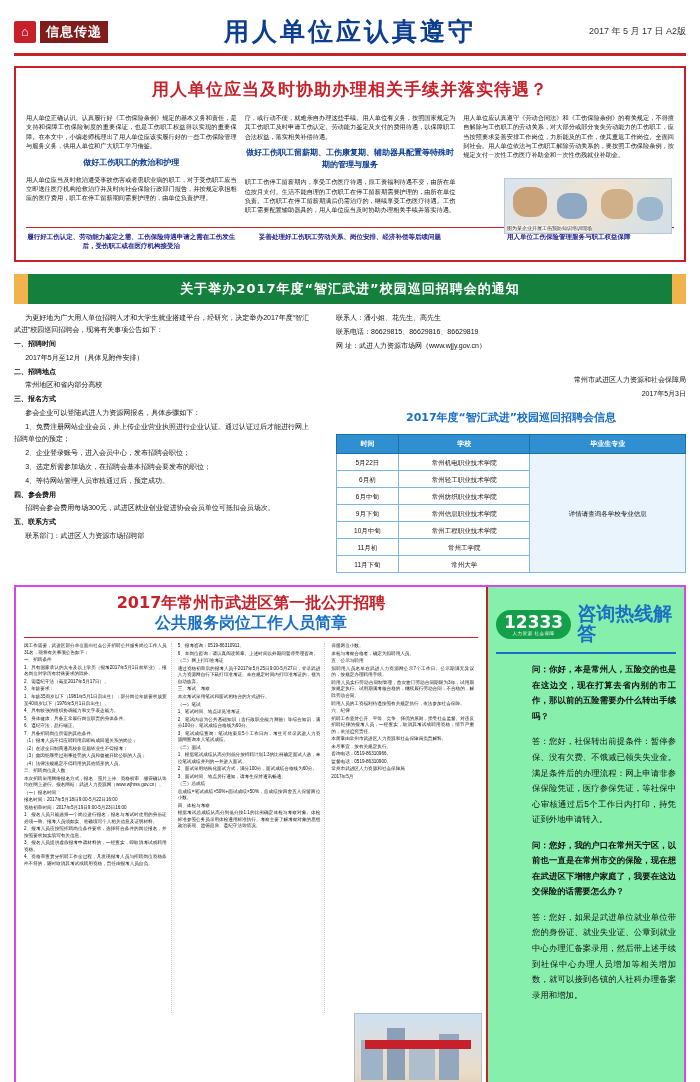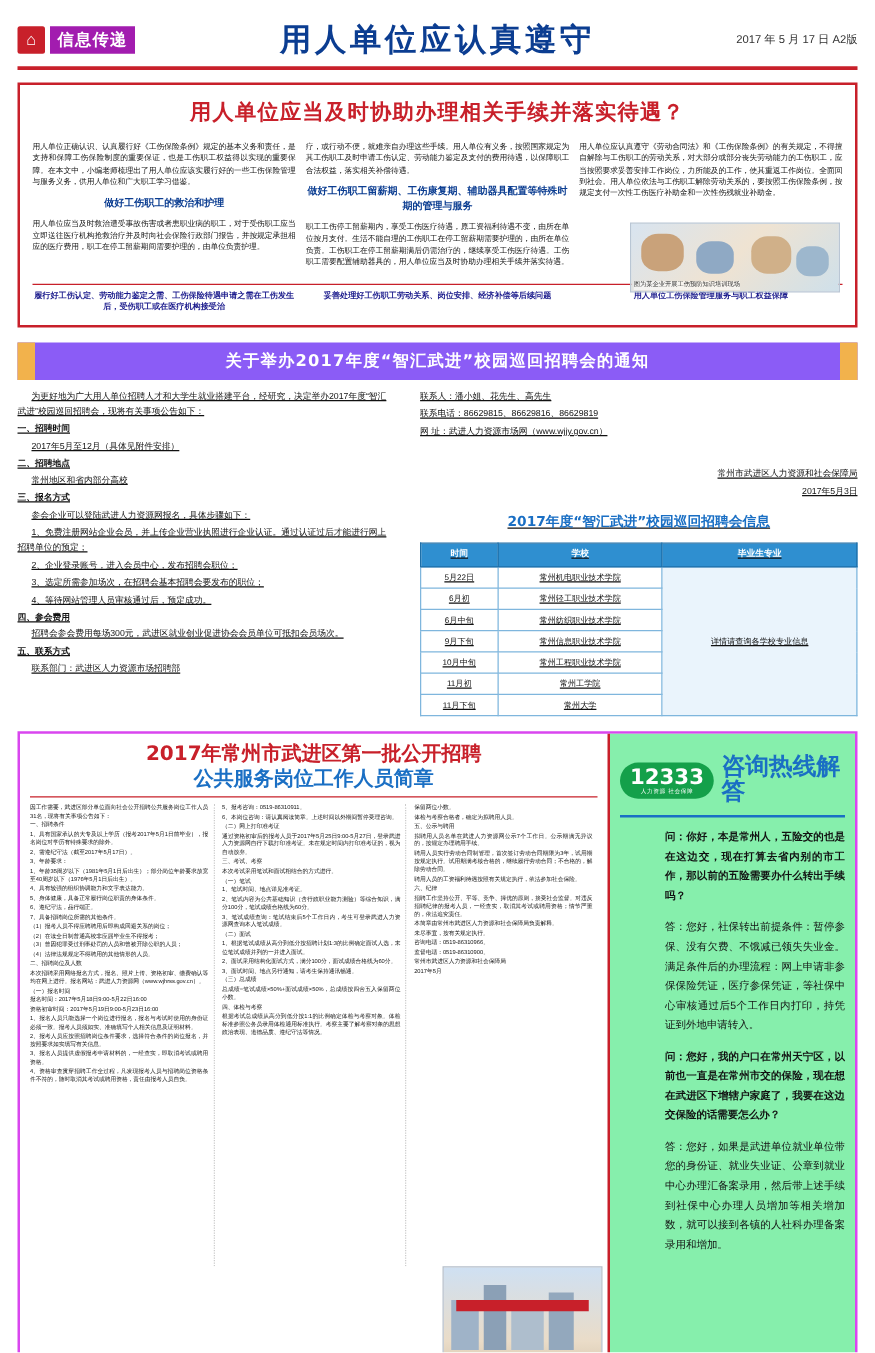--- a/index.html
+++ b/index.html
@@ -30,21 +30,21 @@
   }
   .logo-mark {
     width: 22px; height: 22px;
     background: #c8202a;
     color: #fff;
     font-size: 13px;
     display: flex; align-items: center; justify-content: center;
     border-radius: 2px;
   }
   .logo-text {
-    background: #a21caf;
+    background: #7f1d1d;
     color: #fff;
     font-size: 13px;
     font-weight: bold;
     padding: 2px 6px;
     letter-spacing: 1px;
     font-family: "DejaVu Sans", sans-serif;
   }
   .masthead-title {
     position: absolute;
     left: 0; right: 0;
@@ -126,21 +126,21 @@
   }
   .a1-photo .blob {
     position: absolute; border-radius: 40%;
   }
 
   
   .article2 {
     margin: 12px 14px 0 14px;
   }
   .a2-banner {
-    background: #8b5cf6;
+    background: #15803d;
     color: #fff;
     font-size: 13px;
     font-weight: bold;
     text-align: center;
     padding: 6px 0;
     letter-spacing: 1px;
     font-family: "DejaVu Sans", sans-serif;
     position: relative;
   }
   .a2-banner::before, .a2-banner::after {
@@ -150,21 +150,20 @@
   }
   .a2-banner::before { left: 0; }
   .a2-banner::after { right: 0; }
   .a2-body {
     display: flex;
     gap: 24px;
     margin-top: 8px;
     font-size: 7px;
     line-height: 1.7;
     color: #111;
-    text-decoration: underline;
   }
   .a2-left { width: 46%; }
   .a2-right { width: 54%; }
   .a2-left p, .a2-right p { margin: 0 0 2px 0; }
   .a2-heading {
     font-weight: bold;
     color: #111;
   }
   .a2-indent { text-indent: 1.6em; }
 

